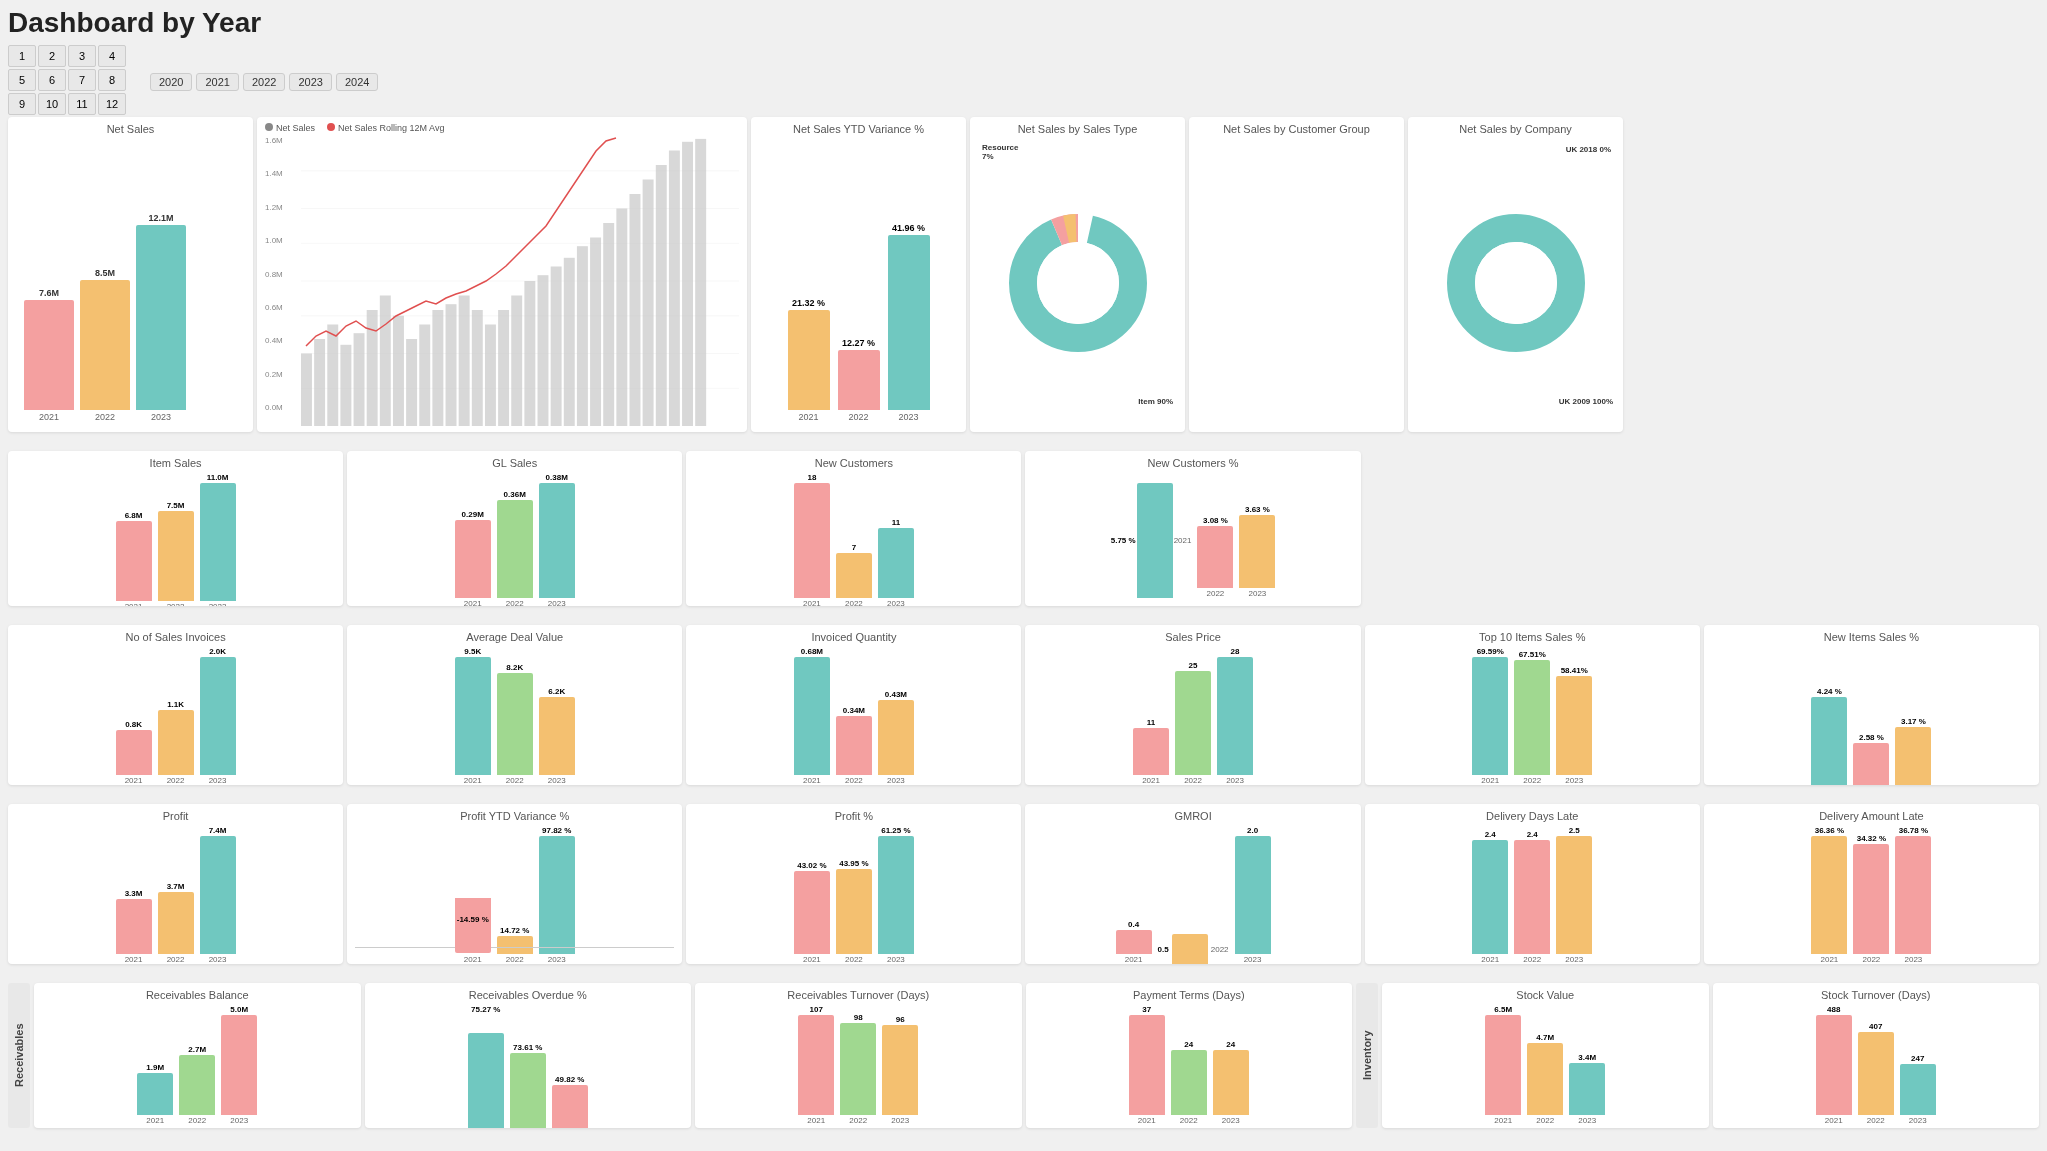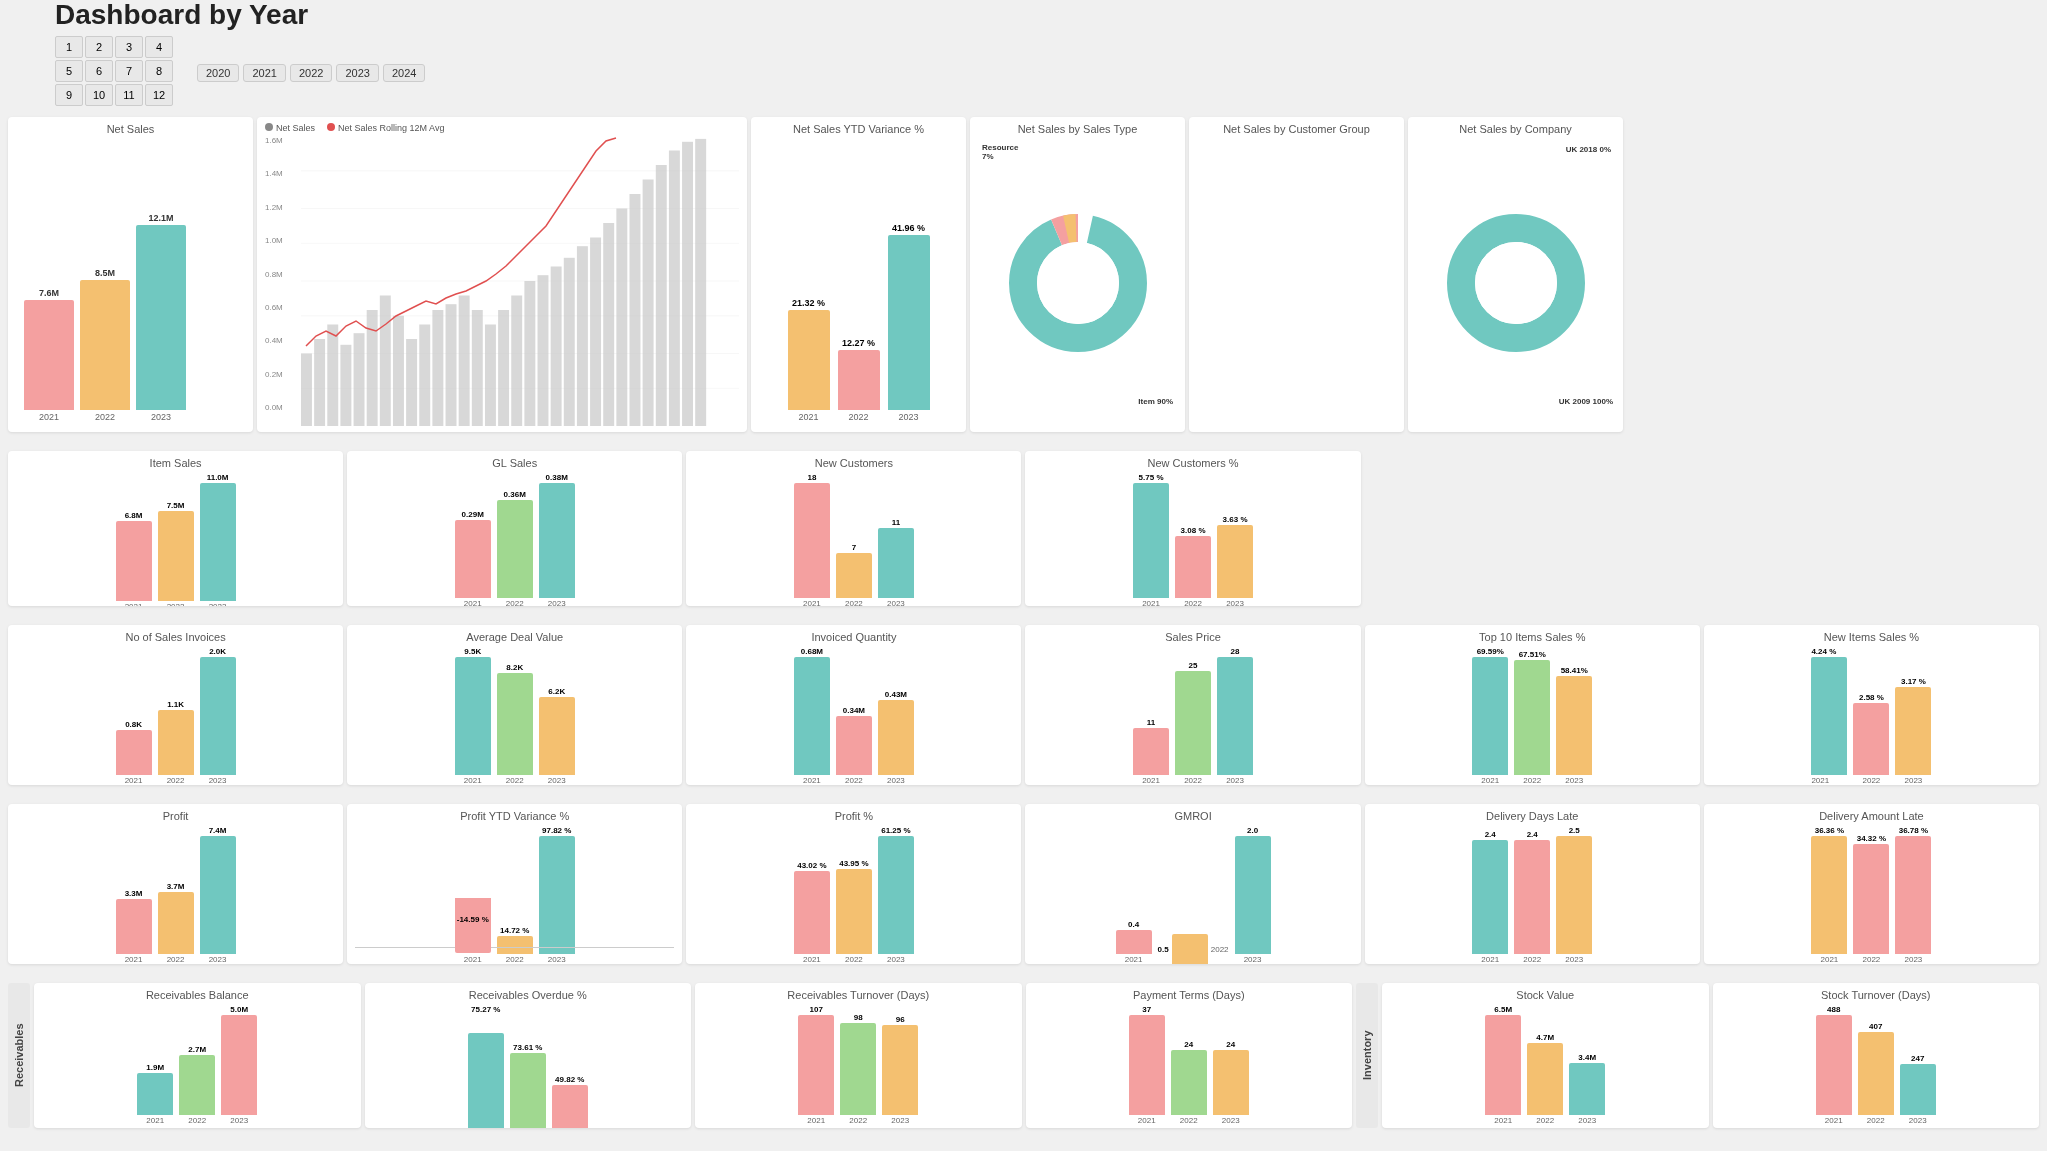--- a/index.html
+++ b/index.html
@@ -1,21 +1,21 @@
 <!DOCTYPE html>
 <html><head>
   <meta charset="utf-8">
   <style>
     * { box-sizing: border-box; margin: 0; padding: 0; }
     body { font-family: 'Segoe UI', Arial, sans-serif; background: #f0f0f0; font-size: 11px; overflow: hidden; }
 
     .dashboard { width: 2047px; height: 1151px; background: #f0f0f0; padding: 8px; display: grid; grid-template-rows: auto auto auto auto auto; gap: 4px; }
 
     
-    .header-row { display: flex; align-items: center; gap: 8px; height: 90px; margin-left: 47px; }
+    .header-row { display: flex; align-items: flex-start; gap: 8px; height: 90px; }
     .title-section { width: 320px; flex-shrink: 0; }
     .dashboard-title { font-size: 28px; font-weight: 700; color: #222; line-height: 1.1; margin-bottom: 6px; }
     .year-buttons { display: flex; gap: 4px; margin-top: 4px; }
     .year-btn { background: #e8e8e8; border: 1px solid #ccc; border-radius: 3px; padding: 2px 8px; font-size: 11px; cursor: pointer; color: #333; }
     .num-grid { display: grid; grid-template-columns: repeat(4, 28px); grid-template-rows: repeat(3, 22px); gap: 2px; margin-right: 16px; }
     .num-btn { background: #e8e8e8; border: 1px solid #ccc; border-radius: 2px; font-size: 11px; text-align: center; cursor: pointer; display: flex; align-items: center; justify-content: center; }
 
     .card { background: white; border-radius: 4px; padding: 6px 8px; display: flex; flex-direction: column; overflow: hidden; box-shadow: 0 1px 3px rgba(0,0,0,0.1); }
     .card-title { font-size: 11px; color: #555; text-align: center; font-weight: 500; margin-bottom: 4px; flex-shrink: 0; }
   </style>
@@ -261,21 +261,21 @@
           <span style="font-size:8px;font-weight:600;">11</span>
           <div style="background:#70c8c0;width:36px;height:70px;border-radius:2px 2px 0 0;"></div>
           <span style="font-size:8px;color:#666;">2023</span>
         </div>
       </div>
     </div>
 
     <div class="card">
       <div class="card-title">New Customers %</div>
       <div style="display:flex;flex:1;align-items:flex-end;gap:6px;padding:0 6px 2px;justify-content:center;">
-        <div style="display:flex;flex-direction:column;align-items:center;gap:1px;">
+        <div style="display:flex;flex-direction:row;align-items:center;gap:1px;">
           <span style="font-size:8px;font-weight:600;">5.75 %</span>
           <div style="background:#70c8c0;width:36px;height:115px;border-radius:2px 2px 0 0;"></div>
           <span style="font-size:8px;color:#666;">2021</span>
         </div>
         <div style="display:flex;flex-direction:column;align-items:center;gap:1px;">
           <span style="font-size:8px;font-weight:600;">3.08 %</span>
           <div style="background:#f4a0a0;width:36px;height:62px;border-radius:2px 2px 0 0;"></div>
           <span style="font-size:8px;color:#666;">2022</span>
         </div>
         <div style="display:flex;flex-direction:column;align-items:center;gap:1px;">
@@ -393,21 +393,21 @@
           <span style="font-size:8px;font-weight:600;">58.41%</span>
           <div style="background:#f4c070;width:36px;height:99px;border-radius:2px 2px 0 0;"></div>
           <span style="font-size:8px;color:#666;">2023</span>
         </div>
       </div>
     </div>
 
     <div class="card">
       <div class="card-title">New Items Sales %</div>
       <div style="display:flex;flex:1;align-items:flex-end;gap:6px;padding:0 6px 2px;justify-content:center;">
-        <div style="display:flex;flex-direction:column;align-items:flex-start;gap:1px;">
+        <div style="display:flex;flex-direction:column;align-items:center;gap:1px;margin-top:40px;">
           <span style="font-size:8px;font-weight:600;">4.24 %</span>
           <div style="background:#70c8c0;width:36px;height:118px;border-radius:2px 2px 0 0;"></div>
           <span style="font-size:8px;color:#666;">2021</span>
         </div>
         <div style="display:flex;flex-direction:column;align-items:center;gap:1px;">
           <span style="font-size:8px;font-weight:600;">2.58 %</span>
           <div style="background:#f4a0a0;width:36px;height:72px;border-radius:2px 2px 0 0;"></div>
           <span style="font-size:8px;color:#666;">2022</span>
         </div>
         <div style="display:flex;flex-direction:column;align-items:center;gap:1px;">

